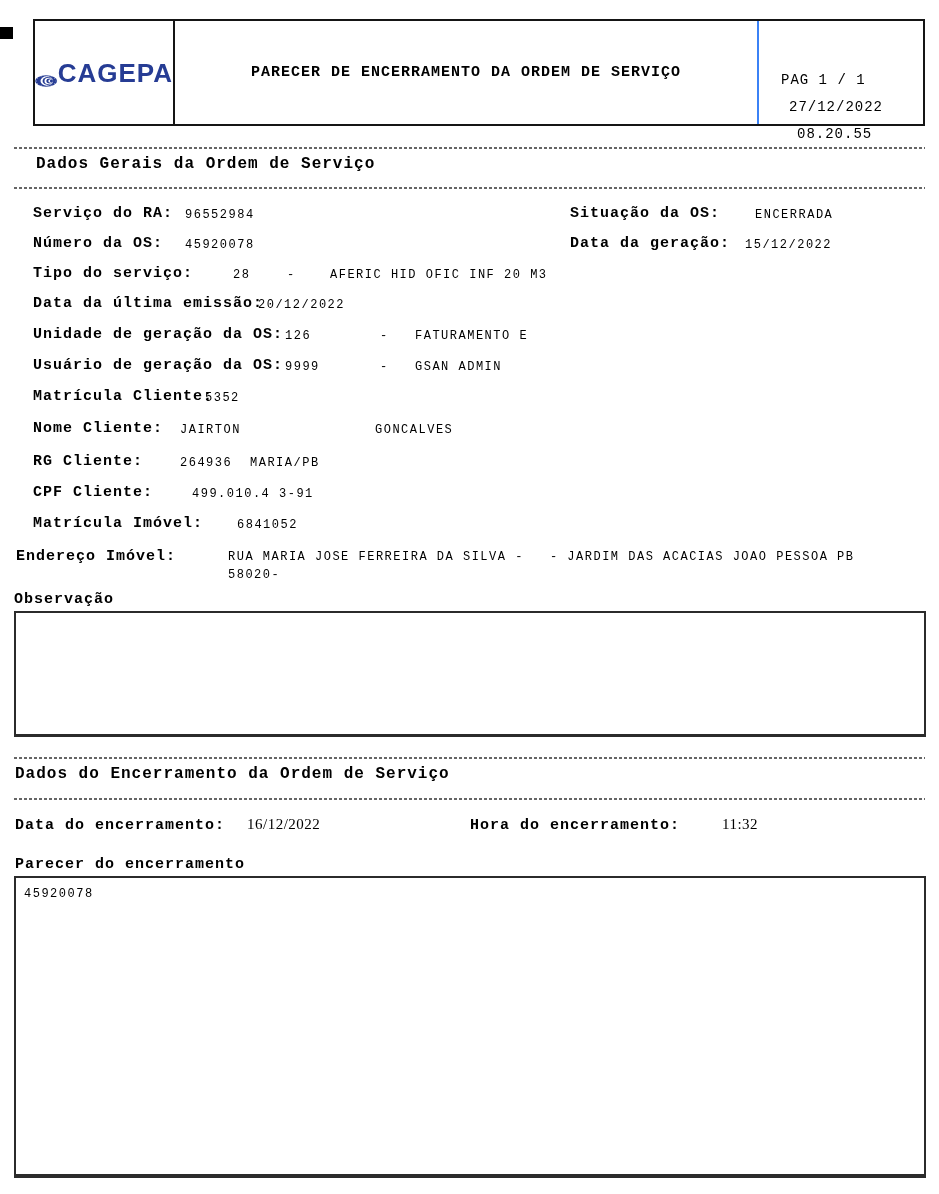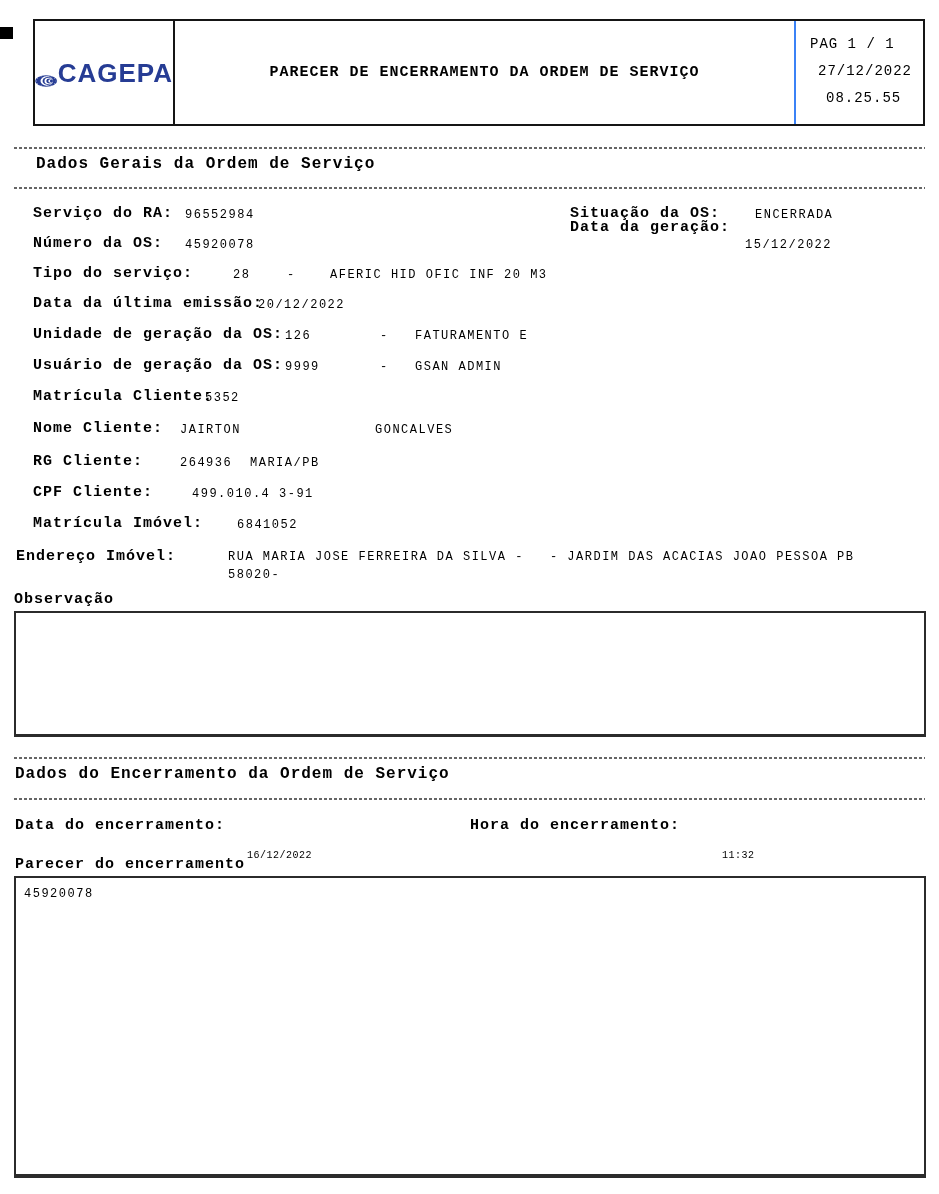--- a/index.html
+++ b/index.html
@@ -10,30 +10,30 @@
   
   .hdr{position:absolute;left:33px;top:19px;width:892px;height:107px;border:2px solid #151515;
        display:flex;box-sizing:border-box;background:#fff;}
   .hdr-logo{width:140px;border-right:2px solid #151515;box-sizing:border-box;
             display:flex;flex-direction:row;align-items:center;}
   .hdr-logo svg{margin-top:17px;display:block;}
   .logo-text{font-family:"Liberation Sans",sans-serif;font-weight:bold;font-size:26px;
              line-height:22px;letter-spacing:1px;color:#263c94;}
   .hdr-title{flex:1;border-right:2px solid #3b82f6;display:flex;align-items:center;justify-content:center;
              font-weight:bold;font-size:15px;letter-spacing:1px;white-space:pre;}
-  .hdr-pag{width:127px;box-sizing:border-box;padding:10px 0 0 14px;font-size:14px;letter-spacing:1px;}
+  .hdr-pag{width:164px;box-sizing:border-box;padding:10px 0 0 22px;font-size:14px;letter-spacing:1px;margin-top:36px;}
   .hdr-pag div{line-height:27px;white-space:pre;}
   .pag-l2{margin-left:8px;}
   .pag-l3{margin-left:16px;}
 
   
   .lbl{position:absolute;font-weight:bold;font-size:15px;letter-spacing:1px;line-height:16px;white-space:pre;}
   .val{position:absolute;font-size:12px;letter-spacing:1.5px;line-height:13px;white-space:pre;text-align:right;}
-  .bigval{position:absolute;font-family:Liberation Mono, monospace;font-size:10px;
-          letter-spacing:0.5px;line-height:16px;white-space:pre;margin-top:32px;}
+  .bigval{position:absolute;font-family:Liberation Serif, serif;font-size:15px;
+          letter-spacing:0.5px;line-height:16px;white-space:pre;}
   .sect{position:absolute;font-weight:bold;font-size:16px;letter-spacing:1px;line-height:17px;white-space:pre;text-align:right;}
 
   .dashline{position:absolute;left:14px;width:911px;height:2px;
             background:repeating-linear-gradient(to right,#666 0 3px,transparent 3px 5px);}
 
   .box{position:absolute;box-sizing:border-box;background:#fff;border:2px solid #2b2b2b;}
   .obs-box{left:14px;top:611px;width:912px;height:126px;border-bottom-width:3px;}
   .parecer-box{left:14px;top:876px;width:912px;height:302px;border-bottom-width:4px;padding:6px 8px;}
   .parecer-box .inner{font-size:12px;letter-spacing:1.5px;line-height:13px;white-space:pre;}
 </style>
@@ -68,36 +68,36 @@
           <circle cx="85" cy="9" r="2.2"></circle>
             <circle cx="104" cy="18.2" r="2.2"></circle>
         </g>
       </svg>
       <div class="logo-text">CAGEPA</div>
     </div>
     <div class="hdr-title">PARECER DE ENCERRAMENTO DA ORDEM DE SERVIÇO</div>
     <div class="hdr-pag">
       <div>PAG 1 / 1</div>
       <div class="pag-l2">27/12/2022</div>
-      <div class="pag-l3">08.25.55</div>
+      <div class="pag-l3">08.20.55</div>
     </div>
   </div>
 
   <div class="dashline" style="top:147px"></div>
   <div class="sect" style="left:36px;top:156px">Dados Gerais da Ordem de Serviço</div>
   <div class="dashline" style="top:187px"></div>
 
   <span class="lbl" style="left:33px;top:206px">Serviço do RA:</span>
   <span class="val" style="left:185px;top:209px">96552984</span>
   <span class="lbl" style="left:570px;top:206px">Situação da OS:</span>
   <span class="val" style="left:755px;top:209px">ENCERRADA</span>
 
   <span class="lbl" style="left:33px;top:236px">Número da OS:</span>
   <span class="val" style="left:185px;top:239px">45920078</span>
-  <span class="lbl" style="left:570px;top:220px">Data da geração:</span>
+  <span class="lbl" style="left:570px;top:236px">Data da geração:</span>
   <span class="val" style="left:745px;top:239px">15/12/2022</span>
 
   <span class="lbl" style="left:33px;top:266px">Tipo do serviço:</span>
   <span class="val" style="left:233px;top:269px">28</span>
   <span class="val" style="left:287px;top:269px">-</span>
   <span class="val" style="left:330px;top:269px">AFERIC HID OFIC INF 20 M3</span>
 
   <span class="lbl" style="left:33px;top:296px">Data da última emissão:</span>
   <span class="val" style="left:258px;top:299px">20/12/2022</span>
 

